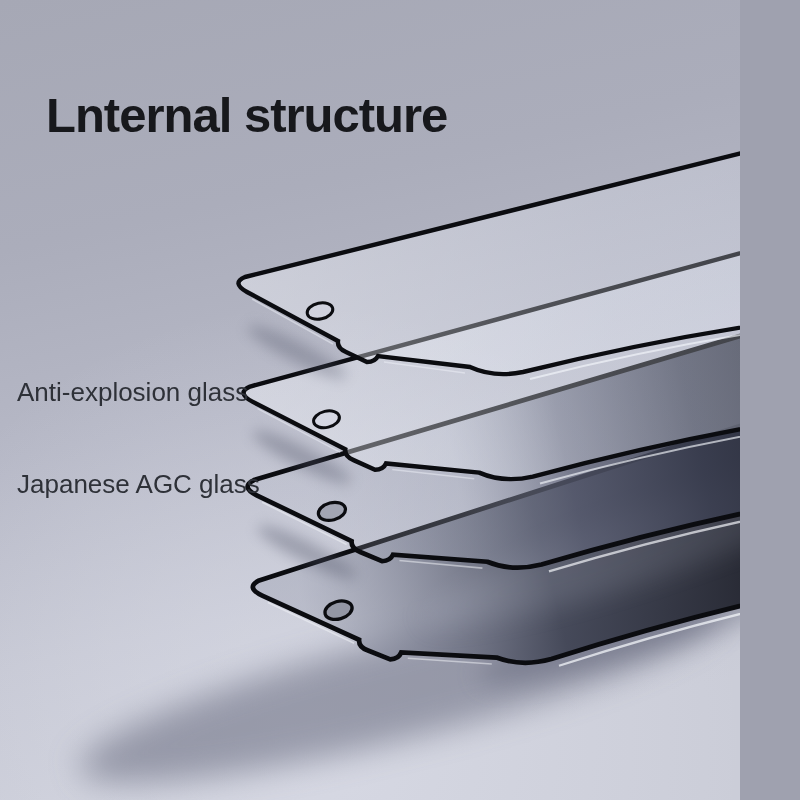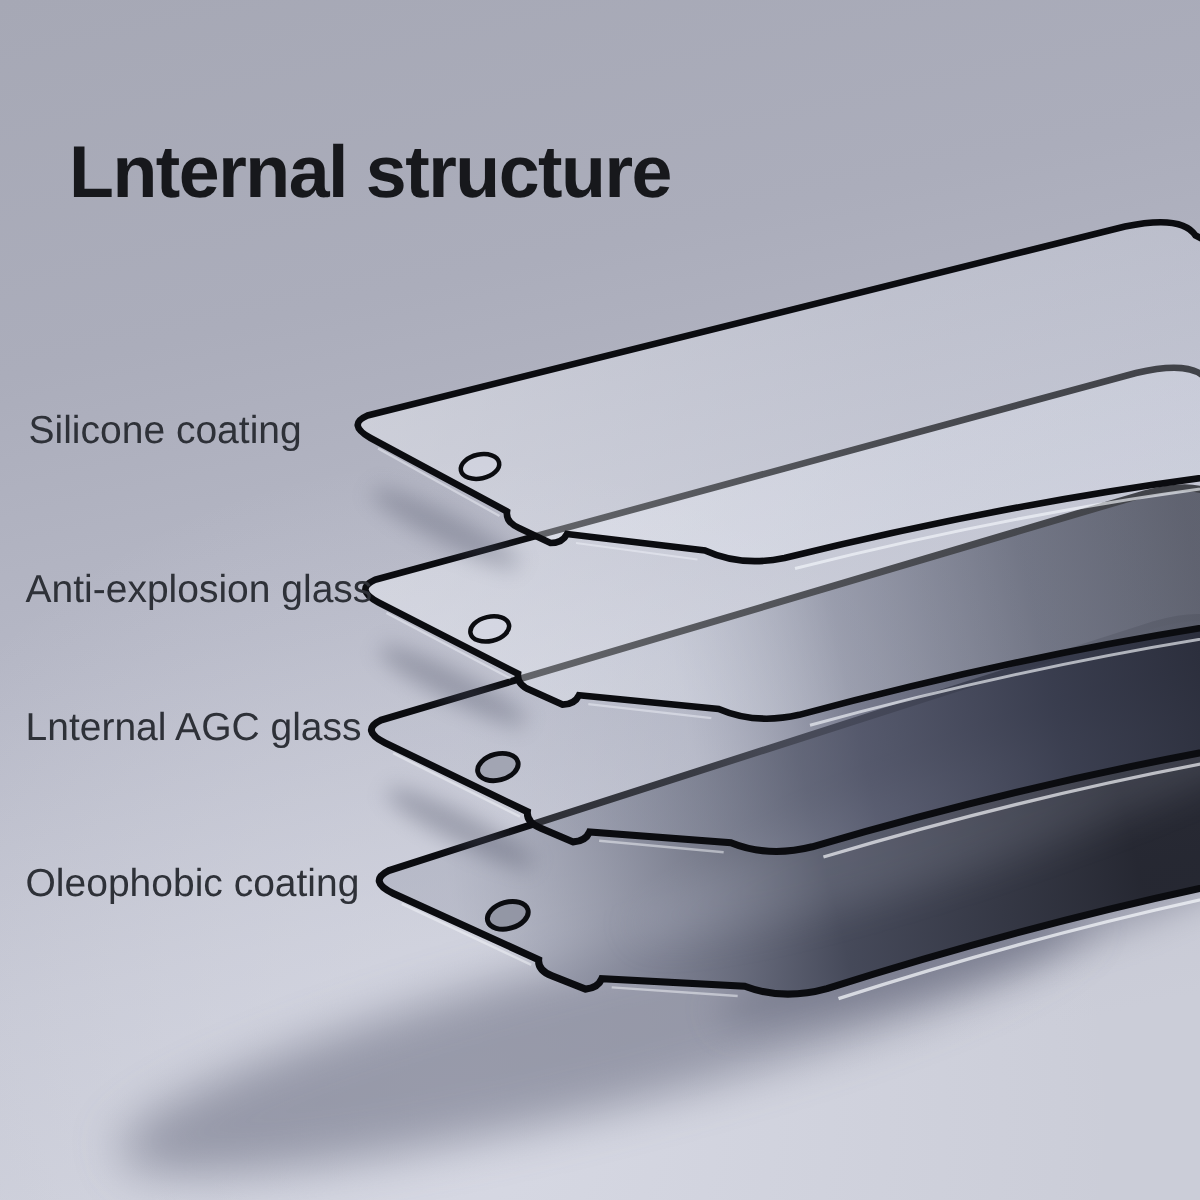--- a/index.html
+++ b/index.html
@@ -1,18 +1,18 @@
 <!DOCTYPE html>
 <html><head>
 <meta charset="utf-8">
 <style>
   html,body{margin:0;padding:0;background:#9fa1af;}
   .stage{
     position:relative;
-    width:800px;height:800px;
+    width:740px;height:800px;
     overflow:hidden;
     font-family:"Liberation Sans","DejaVu Sans",sans-serif;
   }
   .stage svg{position:absolute;left:0;top:0;}
   .title{
     position:absolute;
     left:46px;top:54px;
     font-size:49px;
     font-weight:700;
     letter-spacing:-1px;
@@ -139,17 +139,15 @@
     <g>
       <use href="#glassShape" fill="url(#glassLight)" stroke="#0b0c10" stroke-width="4.4"></use>
       <use href="#edgeHighlight" fill="none" stroke="#f5f7fc" stroke-width="2" opacity="0.65"></use>
       <use href="#edgeHighlight2" fill="none" stroke="#f5f7fc" stroke-width="1.5" opacity="0.45"></use>
       <ellipse cx="320" cy="311" rx="13" ry="8" transform="rotate(-12 320 311)" fill="#d6dae6" fill-opacity="0.45" stroke="#0b0c10" stroke-width="3"></ellipse>
     </g>
   </svg>
 
   <h1 class="title">Lnternal structure</h1>
 
-  <div class="layer-label lbl-1">Silicone coating</div>
   <div class="layer-label lbl-2">Anti-explosion glass</div>
-  <div class="layer-label lbl-3">Lnternal AGC glass</div>
-  <div class="layer-label lbl-4">Oleophobic coating</div>
+  <div class="layer-label lbl-3">Japanese AGC glass</div>
 </div>
 
 </body></html>

